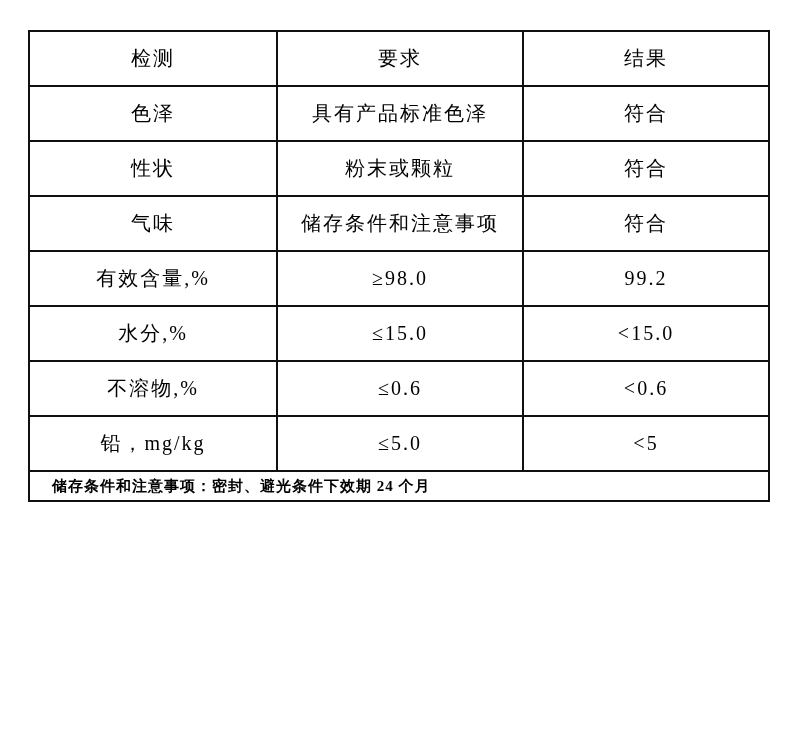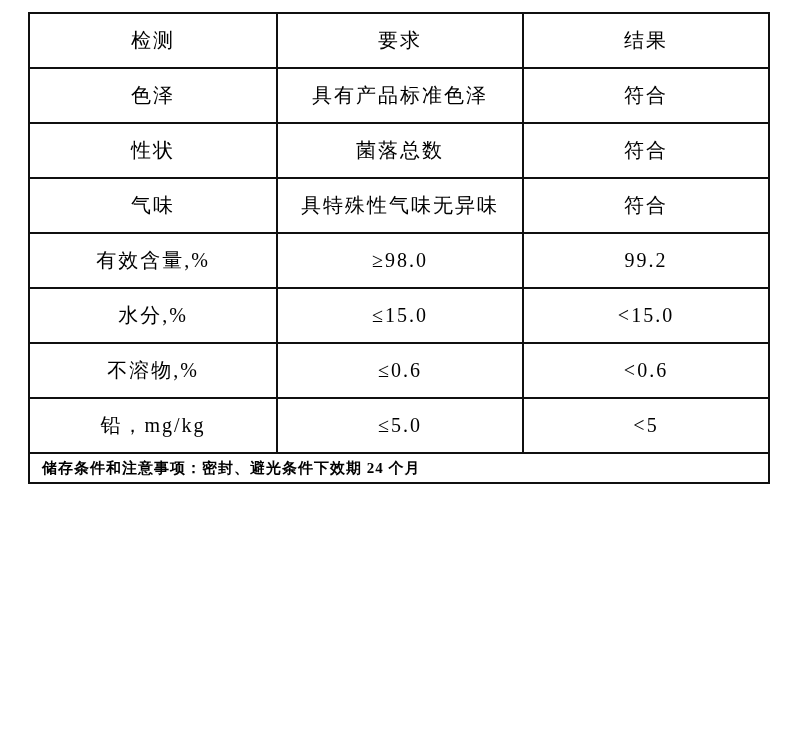--- a/index.html
+++ b/index.html
@@ -10,21 +10,21 @@
   body {
     width: 800px;
     height: 750px;
     position: relative;
     font-family: "Liberation Serif", "DejaVu Serif", serif;
     color: #000000;
   }
   table.qc-table {
     position: absolute;
     left: 28px;
-    top: 12px;
+    top: 30px;
     width: 740px;
     border-collapse: collapse;
     table-layout: fixed;
     background: #ffffff;
   }
   table.qc-table td, table.qc-table th {
     border: 2px solid #101010;
     text-align: center;
     vertical-align: middle;
     height: 53px;
@@ -34,21 +34,21 @@
     padding: 0;
     overflow: hidden;
     white-space: nowrap;
   }
   table.qc-table td.footer-cell {
     height: 28px;
     text-align: left;
     font-size: 15px;
     font-weight: bold;
     letter-spacing: 1px;
-    padding-left: 12px;
+    padding-left: 22px;
   }
 </style>
 </head>
 <body>
 
 <table class="qc-table">
   <colgroup>
     <col style="width:248px">
     <col style="width:246px">
     <col style="width:246px">
@@ -59,26 +59,26 @@
       <td>要求</td>
       <td>结果</td>
     </tr>
     <tr>
       <td>色泽</td>
       <td>具有产品标准色泽</td>
       <td>符合</td>
     </tr>
     <tr>
       <td>性状</td>
-      <td>菌落总数</td>
+      <td>粉末或颗粒</td>
       <td>符合</td>
     </tr>
     <tr>
       <td>气味</td>
-      <td>具特殊性气味无异味</td>
+      <td>储存条件和注意事项</td>
       <td>符合</td>
     </tr>
     <tr>
       <td>有效含量,%</td>
       <td>≥98.0</td>
       <td>99.2</td>
     </tr>
     <tr>
       <td>水分,%</td>
       <td>≤15.0</td>

